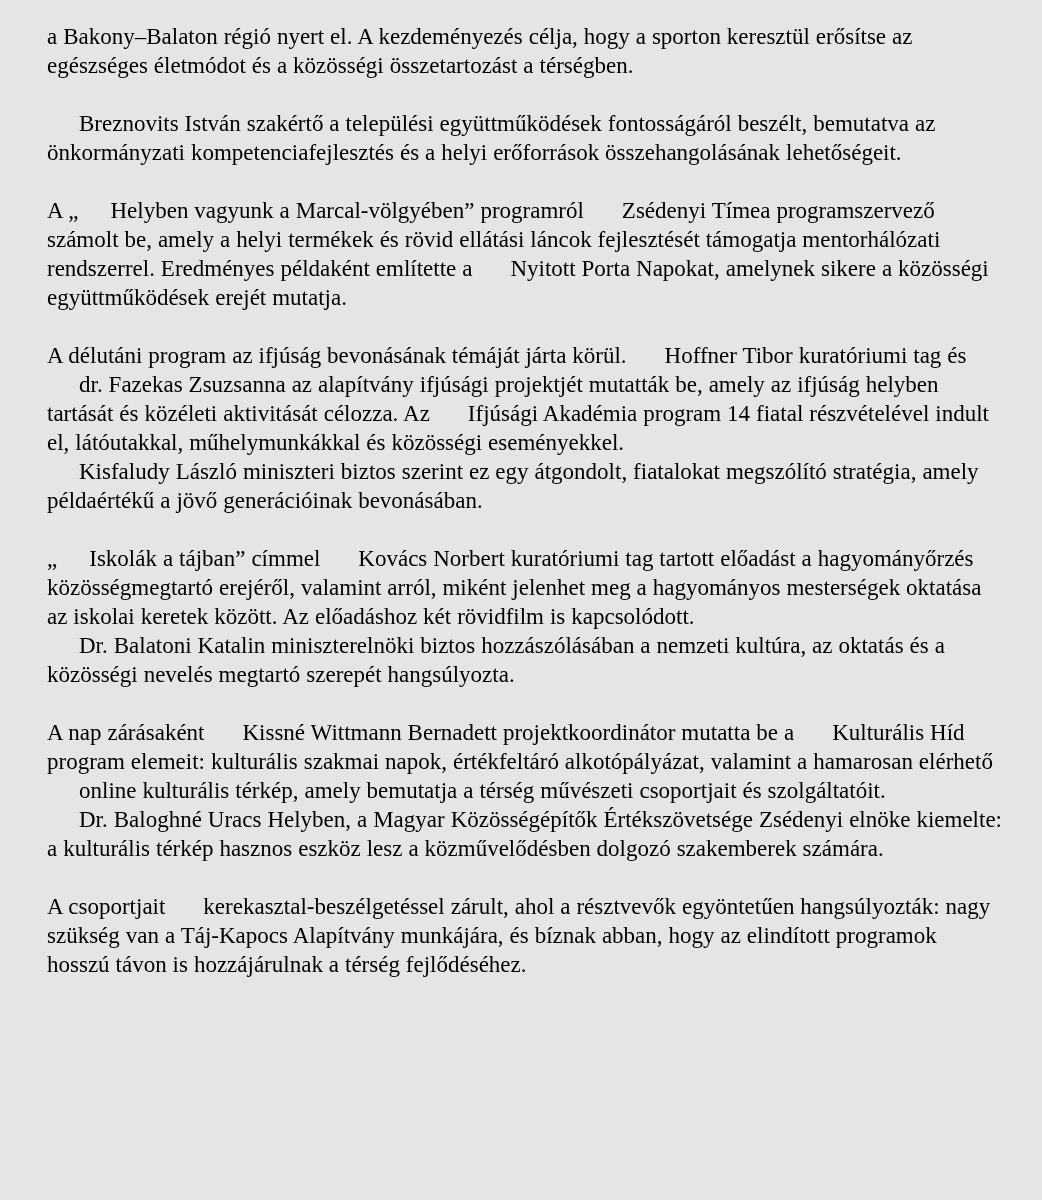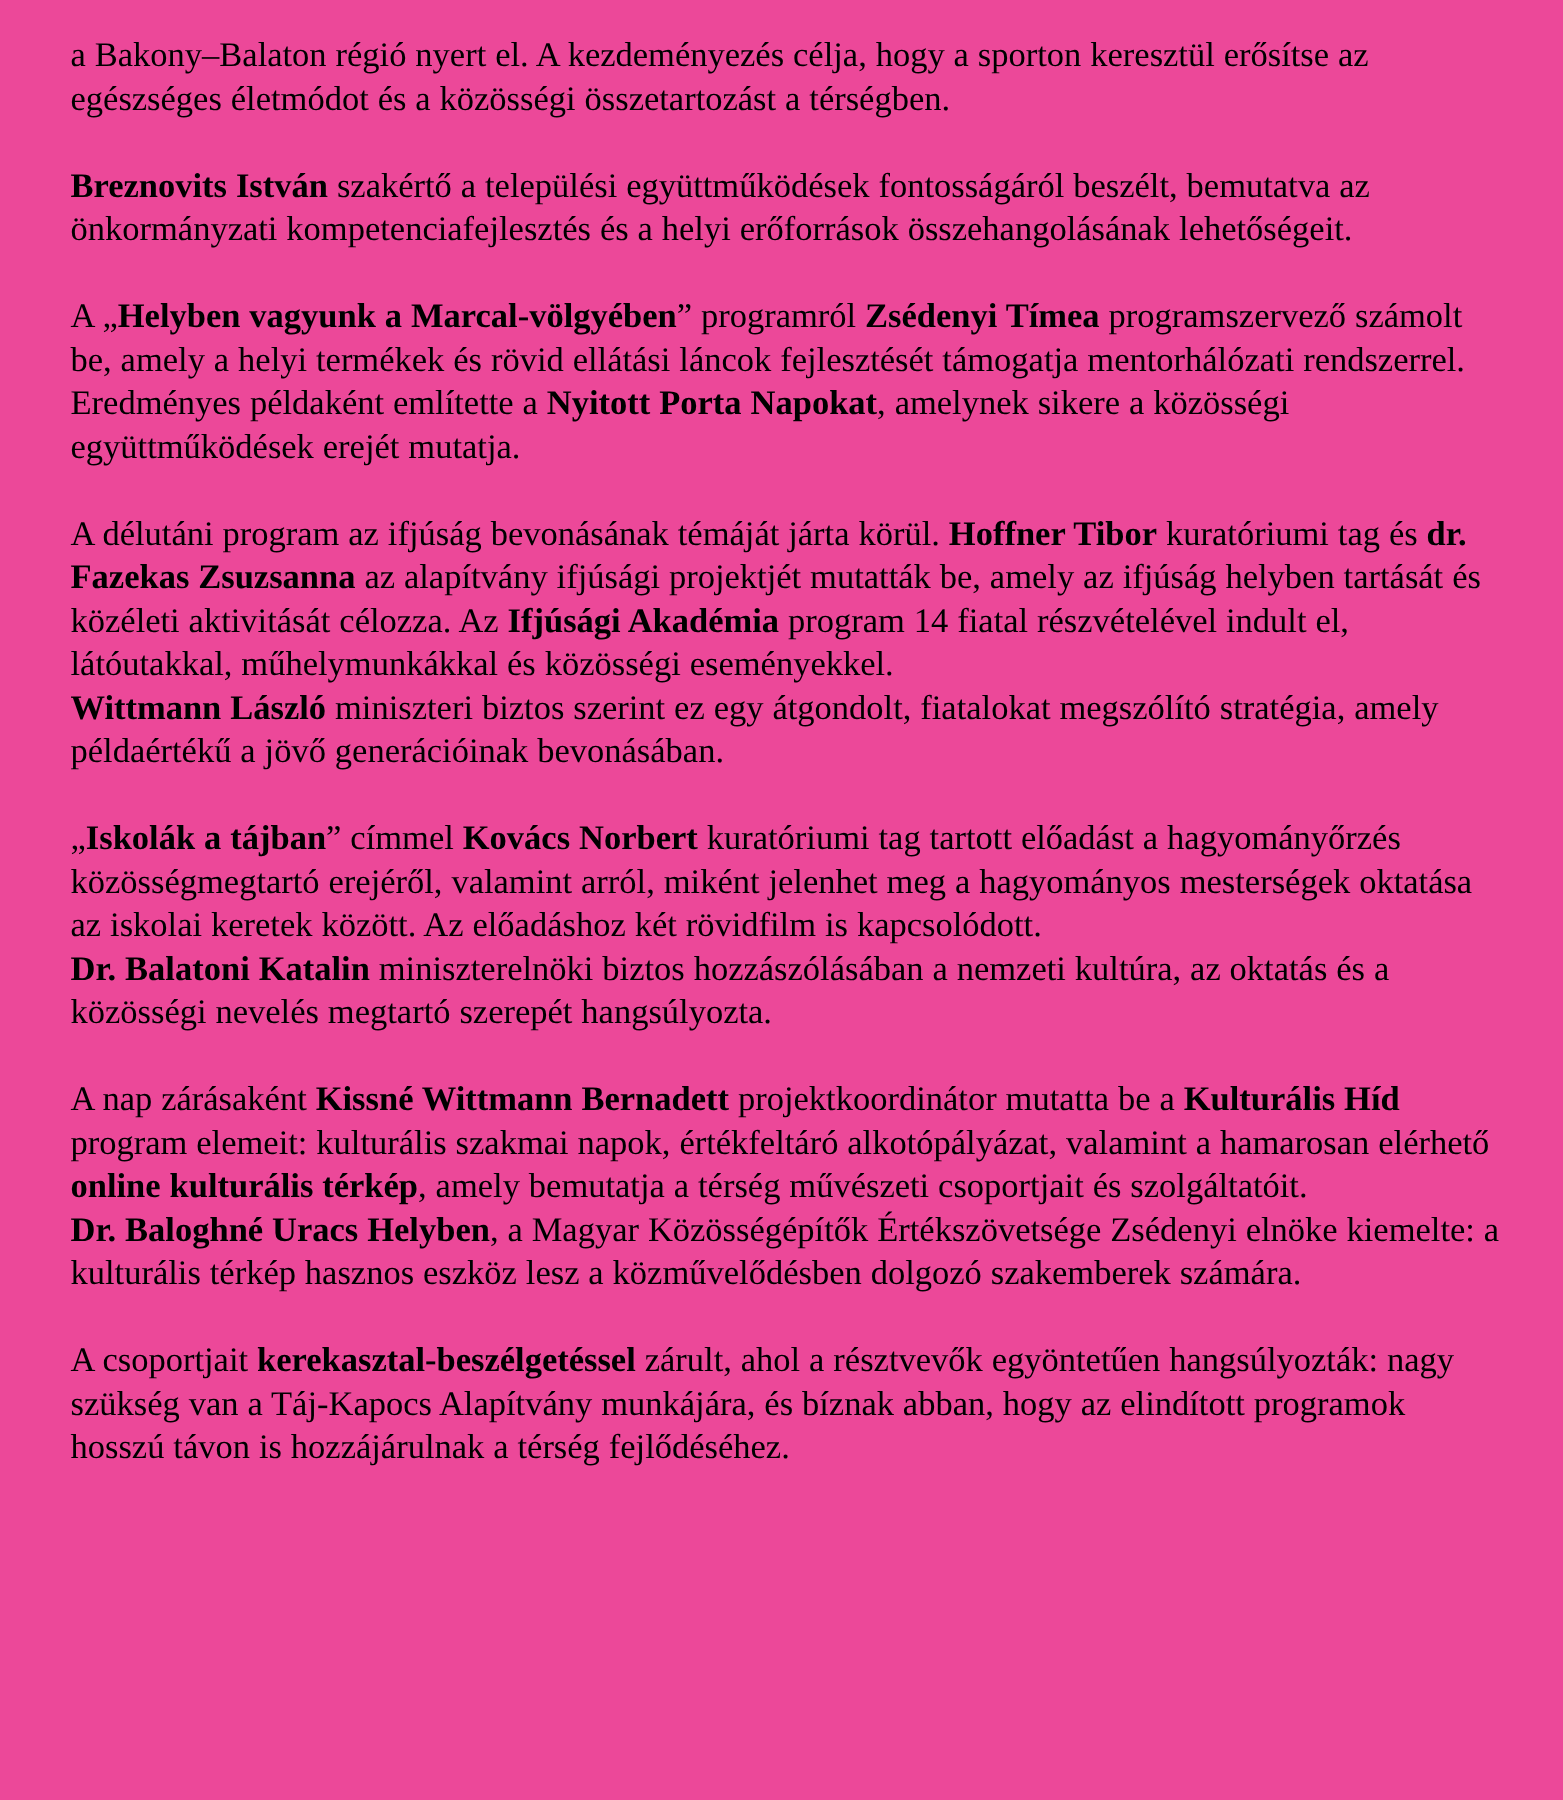--- a/index.html
+++ b/index.html
@@ -12,55 +12,55 @@
     height: 1200px;
     overflow: hidden;
     font-family: "Liberation Serif", "DejaVu Serif", serif;
     color: #000000;
   }
   .page {
     box-sizing: border-box;
     width: 1042px;
     height: 1200px;
     padding: 22px 40px 0 47px;
-    background: #ec4899;
+    background: #e5e5e5;
   }
   .block {
     margin: 0 0 29px 0;
   }
   .block:last-child {
     margin-bottom: 0;
   }
   .para {
     margin: 0;
     font-size: 23px;
     line-height: 29px;
     text-align: left;
     word-spacing: 0.2px;
   }
   .run { font-weight: 400; }
-  .run.bold { font-weight: 700; }
+  .run.bold { font-weight: 400; margin-left: 32px; }
 </style>
 </head>
 <body>
 
 <div class="page">
   <div id="document-content">
       <div class="block">
         <p class="para"><span class="run">a Bakony–Balaton régió nyert el. A kezdeményezés célja, hogy a sporton keresztül erősítse az egészséges életmódot és a közösségi összetartozást a térségben.</span></p>
       </div>
       <div class="block">
         <p class="para"><span class="run bold">Breznovits István</span><span class="run"> szakértő a települési együttműködések fontosságáról beszélt, bemutatva az önkormányzati kompetenciafejlesztés és a helyi erőforrások összehangolásának lehetőségeit.</span></p>
       </div>
       <div class="block">
         <p class="para"><span class="run">A „</span><span class="run bold">Helyben vagyunk a Marcal-völgyében</span><span class="run">” programról </span><span class="run bold">Zsédenyi Tímea</span><span class="run"> programszervező számolt be, amely a helyi termékek és rövid ellátási láncok fejlesztését támogatja mentorhálózati rendszerrel. Eredményes példaként említette a </span><span class="run bold">Nyitott Porta Napokat</span><span class="run">, amelynek sikere a közösségi együttműködések erejét mutatja.</span></p>
       </div>
       <div class="block">
         <p class="para"><span class="run">A délutáni program az ifjúság bevonásának témáját járta körül. </span><span class="run bold">Hoffner Tibor</span><span class="run"> kuratóriumi tag és </span><span class="run bold">dr. Fazekas Zsuzsanna</span><span class="run"> az alapítvány ifjúsági projektjét mutatták be, amely az ifjúság helyben tartását és közéleti aktivitását célozza. Az </span><span class="run bold">Ifjúsági Akadémia</span><span class="run"> program 14 fiatal részvételével indult el, látóutakkal, műhelymunkákkal és közösségi eseményekkel.</span></p>
-        <p class="para"><span class="run bold">Wittmann László</span><span class="run"> miniszteri biztos szerint ez egy átgondolt, fiatalokat megszólító stratégia, amely példaértékű a jövő generációinak bevonásában.</span></p>
+        <p class="para"><span class="run bold">Kisfaludy László</span><span class="run"> miniszteri biztos szerint ez egy átgondolt, fiatalokat megszólító stratégia, amely példaértékű a jövő generációinak bevonásában.</span></p>
       </div>
       <div class="block">
         <p class="para"><span class="run">„</span><span class="run bold">Iskolák a tájban</span><span class="run">” címmel </span><span class="run bold">Kovács Norbert</span><span class="run"> kuratóriumi tag tartott előadást a hagyományőrzés közösségmegtartó erejéről, valamint arról, miként jelenhet meg a hagyományos mesterségek oktatása az iskolai keretek között. Az előadáshoz két rövidfilm is kapcsolódott.</span></p>
         <p class="para"><span class="run bold">Dr. Balatoni Katalin</span><span class="run"> miniszterelnöki biztos hozzászólásában a nemzeti kultúra, az oktatás és a közösségi nevelés megtartó szerepét hangsúlyozta.</span></p>
       </div>
       <div class="block">
         <p class="para"><span class="run">A nap zárásaként </span><span class="run bold">Kissné Wittmann Bernadett</span><span class="run"> projektkoordinátor mutatta be a </span><span class="run bold">Kulturális Híd</span><span class="run"> program elemeit: kulturális szakmai napok, értékfeltáró alkotópályázat, valamint a hamarosan elérhető </span><span class="run bold">online kulturális térkép</span><span class="run">, amely bemutatja a térség művészeti csoportjait és szolgáltatóit.</span></p>
         <p class="para"><span class="run bold">Dr. Baloghné Uracs Helyben</span><span class="run">, a Magyar Közösségépítők Értékszövetsége Zsédenyi elnöke kiemelte: a kulturális térkép hasznos eszköz lesz a közművelődésben dolgozó szakemberek számára.</span></p>
       </div>
       <div class="block">

